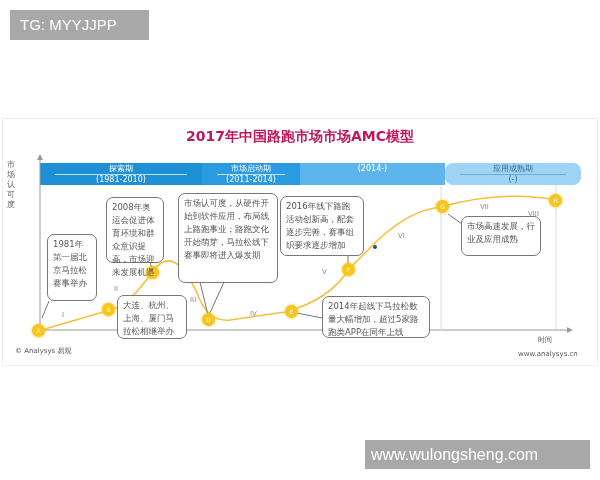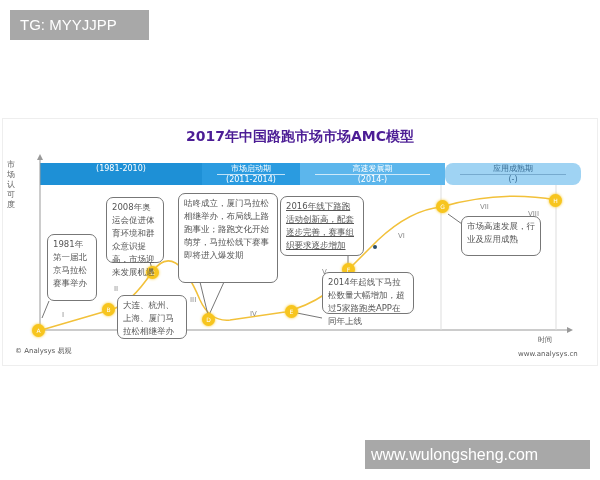--- a/index.html
+++ b/index.html
@@ -1,47 +1,47 @@
 <!DOCTYPE html>
 <html><head>
 <meta charset="utf-8">
 <style>
   html,body{margin:0;padding:0;}
   body{width:600px;height:480px;background:#fff;position:relative;overflow:hidden;font-family:"DejaVu Sans",sans-serif;}
   .wm{position:absolute;background:#a8a8a8;color:#fff;font-family:"Liberation Sans",sans-serif;}
   .wm-tl{left:10px;top:10px;width:139px;height:30px;font-size:15px;line-height:30px;padding-left:10px;box-sizing:border-box;}
   .wm-br{left:365px;top:440px;width:225px;height:29px;font-size:16px;line-height:29px;padding-left:6px;box-sizing:border-box;}
   .card{position:absolute;left:2px;top:118px;width:594px;height:246px;background:#fff;border:1px solid #eee;}
-  .title{position:absolute;left:0;width:600px;top:128px;text-align:center;font-weight:bold;font-size:14px;color:#4c1d95;}
+  .title{position:absolute;left:0;width:600px;top:128px;text-align:center;font-weight:bold;font-size:14px;color:#be185d;}
   .ylabel{position:absolute;left:7px;top:160px;width:12px;font-size:8px;color:#666;line-height:10px;word-break:break-all;}
   .phase{position:absolute;top:163px;height:22px;color:#fff;font-size:8px;text-align:center;line-height:10px;padding-top:1px;box-sizing:border-box;}
   .phase .name{display:block;border-bottom:1px solid rgba(255,255,255,.7);margin:0 15px;}
   .bubble{position:absolute;border:1.5px solid #777;border-radius:7px;background:#fff;font-size:8.5px;color:#555;line-height:13px;padding:3px 5px;box-sizing:border-box;}
   .roman{position:absolute;font-size:7px;color:#888;}
   .node{position:absolute;width:13px;height:13px;border-radius:50%;background:#f7c51e;box-shadow:0 0 3px #f7c51e;color:#fff;font-size:6px;text-align:center;line-height:13px;}
   .foot{position:absolute;font-size:7px;color:#555;}
 </style>
 </head>
 <body>
 
 <div class="wm wm-tl">TG: MYYJJPP</div>
 
 <div class="card"></div>
 <div class="title">2017年中国路跑市场市场AMC模型</div>
 <div class="ylabel">市场认可度</div>
 
 <div class="phase" style="left:40px;width:162px;background:#1e90d6;">
+  <span class="name">探索期</span>
   <span>(1981-2010)</span>
 </div>
 <div class="phase" style="left:202px;width:98px;background:#2a9be0;">
   <span class="name">市场启动期</span>
   <span>(2011-2014)</span>
 </div>
 <div class="phase" style="left:300px;width:145px;background:#5cb6ec;">
-  <span class="name">高速发展期</span>
   <span>(2014-)</span>
 </div>
 <div class="phase" style="left:445px;width:136px;background:#9fd3f3;color:#3a6f96;border-radius:8px;">
   <span class="name" style="border-color:rgba(58,111,150,.4)">应用成熟期</span>
   <span>(-)</span>
 </div>
 
 <svg style="position:absolute;left:0;top:0;" width="600" height="480">
   <line x1="40" y1="158" x2="40" y2="330" stroke="#999" stroke-width="1"></line>
   <polygon points="37,160 40,154 43,160" fill="#999"></polygon>
@@ -75,22 +75,22 @@
 <div class="node" style="left:146px;top:266px;">C</div>
 <div class="node" style="left:202px;top:313px;">D</div>
 <div class="node" style="left:285px;top:305px;">E</div>
 <div class="node" style="left:342px;top:263px;">F</div>
 <div class="node" style="left:436px;top:200px;">G</div>
 <div class="node" style="left:549px;top:194px;">H</div>
 
 <div class="bubble" style="left:47px;top:234px;width:50px;height:67px;">1981年第一届北京马拉松赛事举办</div>
 <div class="bubble" style="left:117px;top:295px;width:70px;height:44px;">大连、杭州、上海、厦门马拉松相继举办</div>
 <div class="bubble" style="left:106px;top:197px;width:58px;height:66px;">2008年奥运会促进体育环境和群众意识提高，市场迎来发展机遇</div>
-<div class="bubble" style="left:178px;top:193px;width:100px;height:90px;">咕咚成立，厦门马拉松相继举办，布局线上路跑事业；路跑文化开始萌芽，马拉松线下赛事即将进入爆发期</div>
-<div class="bubble" style="left:322px;top:272px;width:92px;height:42px;">2014年起线下马拉松数量大幅增加，超过5家路跑类APP在同年上线</div>
-<div class="bubble" style="left:280px;top:196px;width:84px;height:60px;text-decoration:underline;">2016年线下路跑活动创新高，配套逐步完善，赛事组织要求逐步增加</div>
+<div class="bubble" style="left:178px;top:193px;width:100px;height:90px;">市场认可度，从硬件开始到软件应用，布局线上路跑事业；路跑文化开始萌芽，马拉松线下赛事即将进入爆发期</div>
+<div class="bubble" style="left:322px;top:296px;width:108px;height:42px;">2014年起线下马拉松数量大幅增加，超过5家路跑类APP在同年上线</div>
+<div class="bubble" style="left:280px;top:196px;width:84px;height:60px;">2016年线下路跑活动创新高，配套逐步完善，赛事组织要求逐步增加</div>
 <div class="bubble" style="left:461px;top:216px;width:80px;height:40px;">市场高速发展，行业及应用成熟</div>
 
 <div class="foot" style="left:538px;top:335px;">时间</div>
 <div class="foot" style="left:15px;top:346px;">© Analysys 易观</div>
 <div class="foot" style="left:518px;top:350px;">www.analysys.cn</div>
 
 <div class="wm wm-br">www.wulongsheng.com</div>
 
 </body></html>

